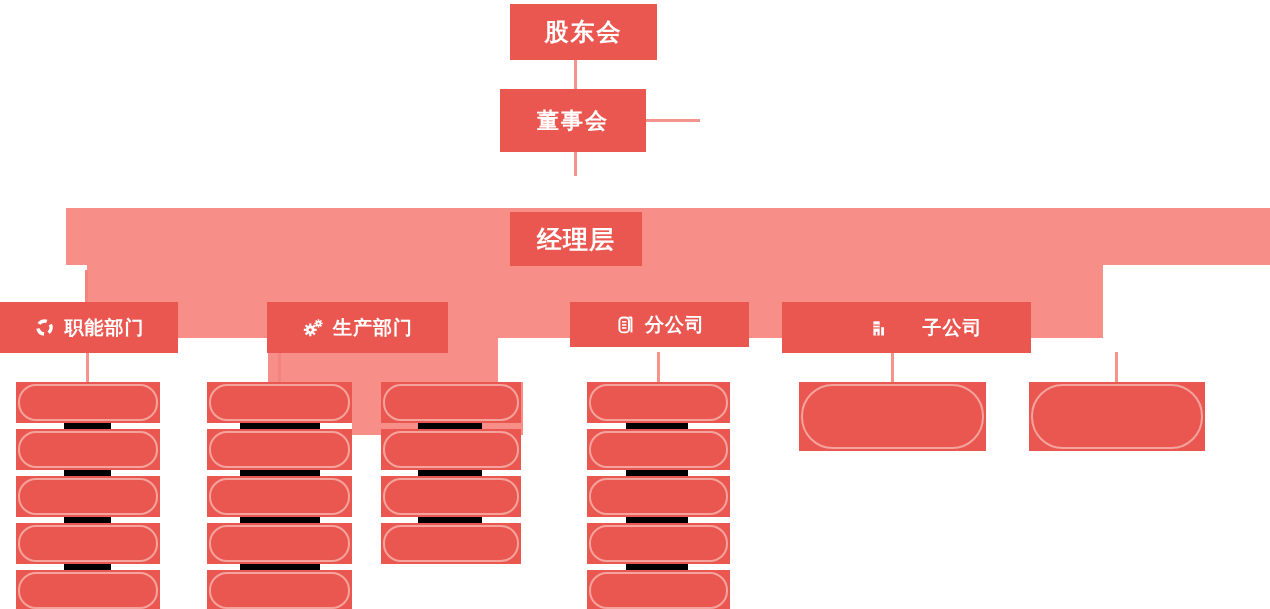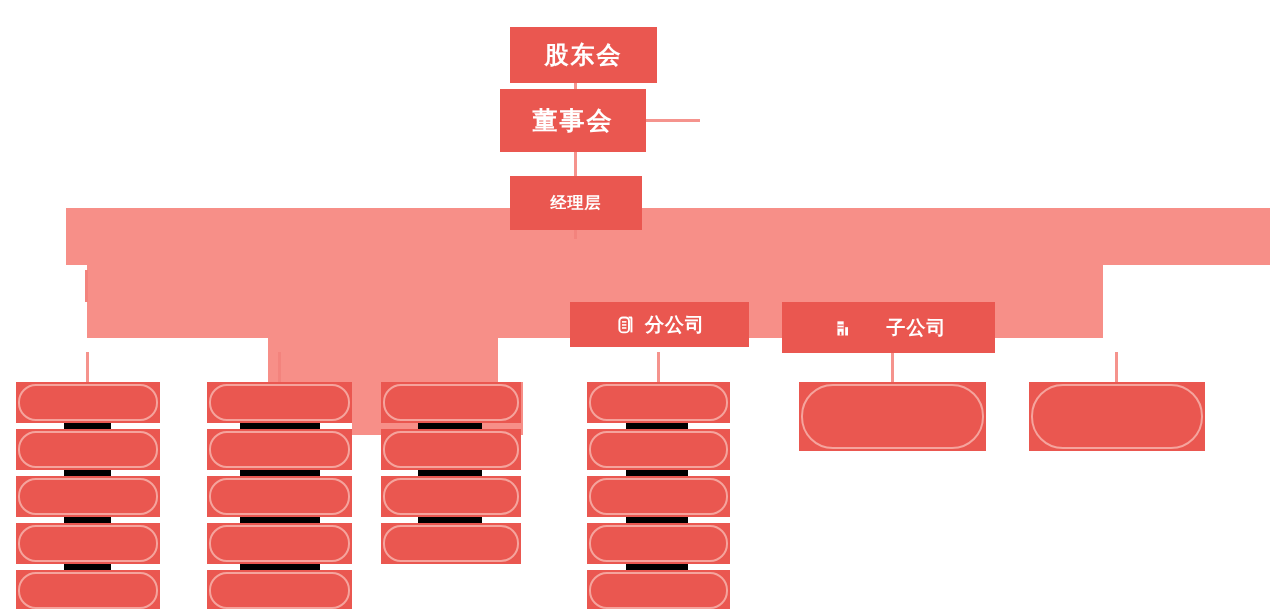--- a/index.html
+++ b/index.html
@@ -7,22 +7,22 @@
   .stage{position:relative;width:1270px;height:609px;overflow:hidden;background:#fff;}
   
   .pink{position:absolute;background:#F78F88;}
   
   .conn{position:absolute;background:#F5938D;}
   .conn-dark{position:absolute;background:#F3837D;}
   
   .node{position:absolute;background:#EA5750;color:#fff;display:flex;
         align-items:center;justify-content:center;font-weight:bold;}
   .node-xl{font-size:24px;letter-spacing:2px;}
-  .node-lg{font-size:25px;letter-spacing:2px;}
-  .node-md{font-size:16px;letter-spacing:1px;}
+  .node-lg{font-size:22px;letter-spacing:2px;}
+  .node-md{font-size:25px;letter-spacing:1px;margin-top:36px;}
   
   .dept{position:absolute;background:#EA5750;color:#fff;display:flex;
         align-items:center;justify-content:center;gap:9px;
         font-weight:bold;font-size:19px;letter-spacing:1px;}
   .dept .ico{display:flex;align-items:center;justify-content:center;width:22px;height:22px;flex:0 0 auto;}
   .gap-wide{gap:34px;}
   
   .pill{position:absolute;background:#EA5750;}
   .pill::before{content:"";position:absolute;inset:2px;border:2px solid #F5A49D;border-radius:var(--r,18px);}
   .bar{position:absolute;background:#000000;height:6px;}
@@ -42,41 +42,72 @@
   <div class="conn" style="left:574px;top:152px;width:3px;height:24px;"></div>
   <div class="conn-dark" style="left:574px;top:230px;width:3px;height:9px;"></div>
   <div class="conn-dark" style="left:85px;top:270px;width:3px;height:32px;"></div>
 
   <div class="conn" style="left:86px;top:352px;width:3px;height:31px;"></div>
   <div class="conn-dark" style="left:278px;top:352px;width:3px;height:31px;"></div>
   <div class="conn" style="left:657px;top:352px;width:3px;height:31px;"></div>
   <div class="conn" style="left:891px;top:352px;width:3px;height:31px;"></div>
   <div class="conn" style="left:1115px;top:352px;width:3px;height:31px;"></div>
 
-  <div class="node node-xl" style="left:510px;top:4px;width:147px;height:56px;margin-top:23px;">股东会</div>
+  <div class="node node-xl" style="left:510px;top:4px;width:147px;height:56px;">股东会</div>
   <div class="node node-lg" style="left:500px;top:89px;width:146px;height:63px;">董事会</div>
   <div class="node node-md" style="left:510px;top:176px;width:132px;height:54px;">经理层</div>
 
+  <div class="dept" style="left:0px;top:302px;width:178px;height:51px;">
+    <span class="ico">
+      <svg width="21" height="21" viewBox="0 0 24 24">
+        <circle cx="12" cy="12" r="7.5" fill="none" stroke="#fff" stroke-width="4" stroke-dasharray="10 5.5" transform="rotate(-25 12 12)"></circle>
+      </svg>
+    </span>
+    <span>职能部门</span>
+  </div>
 
+  <div class="dept" style="left:267px;top:302px;width:181px;height:51px;">
+    <span class="ico">
+      <svg width="22" height="22" viewBox="0 0 24 24">
+        <g stroke="#fff" stroke-width="2.4">
+          <line x1="9" y1="7" x2="9" y2="21"></line>
+            <line x1="2" y1="14" x2="16" y2="14"></line>
+          <line x1="4" y1="9" x2="14" y2="19"></line>
+            <line x1="4" y1="19" x2="14" y2="9"></line>
+        </g>
+        <circle cx="9" cy="14" r="4.6" fill="#fff"></circle>
+        <circle cx="9" cy="14" r="1.7" fill="#EA5750"></circle>
+        <g stroke="#fff" stroke-width="1.7">
+          <line x1="18" y1="2.5" x2="18" y2="11.5"></line>
+            <line x1="13.5" y1="7" x2="22.5" y2="7"></line>
+          <line x1="14.8" y1="3.8" x2="21.2" y2="10.2"></line>
+            <line x1="14.8" y1="10.2" x2="21.2" y2="3.8"></line>
+        </g>
+        <circle cx="18" cy="7" r="2.9" fill="#fff"></circle>
+        <circle cx="18" cy="7" r="1.1" fill="#EA5750"></circle>
+      </svg>
+    </span>
+    <span>生产部门</span>
+  </div>
 
   <div class="dept" style="left:570px;top:302px;width:179px;height:45px;">
     <span class="ico">
       <svg width="21" height="21" viewBox="0 0 24 24" fill="none" stroke="#fff">
         <rect x="5" y="4" width="11" height="17" rx="4" stroke-width="2.2"></rect>
         <line x1="8" y1="9" x2="13" y2="9" stroke-width="1.8"></line>
         <line x1="8" y1="12.5" x2="13" y2="12.5" stroke-width="1.8"></line>
         <line x1="8" y1="16" x2="13" y2="16" stroke-width="1.8"></line>
         <line x1="18.8" y1="4" x2="18.8" y2="21" stroke-width="2.2"></line>
         <line x1="15.5" y1="4" x2="19.5" y2="4" stroke-width="2.2"></line>
       </svg>
     </span>
     <span>分公司</span>
   </div>
 
-  <div class="dept gap-wide" style="left:782px;top:302px;width:213px;height:51px;">
+  <div class="dept gap-wide" style="left:782px;top:302px;width:213px;height:51px;padding-left:36px;">
     <span class="ico">
       <svg width="20" height="20" viewBox="0 0 24 24">
         <rect x="6.5" y="4" width="7.5" height="17" fill="#fff"></rect>
         <line x1="6.5" y1="8.5" x2="14" y2="8.5" stroke="#EA5750" stroke-width="1.4"></line>
         <line x1="6.5" y1="12" x2="14" y2="12" stroke="#EA5750" stroke-width="1.4"></line>
         <rect x="9.3" y="16.5" width="2" height="4.5" fill="#EA5750"></rect>
         <rect x="15.8" y="11" width="3.4" height="10" fill="#fff"></rect>
       </svg>
     </span>
     <span>子公司</span>

